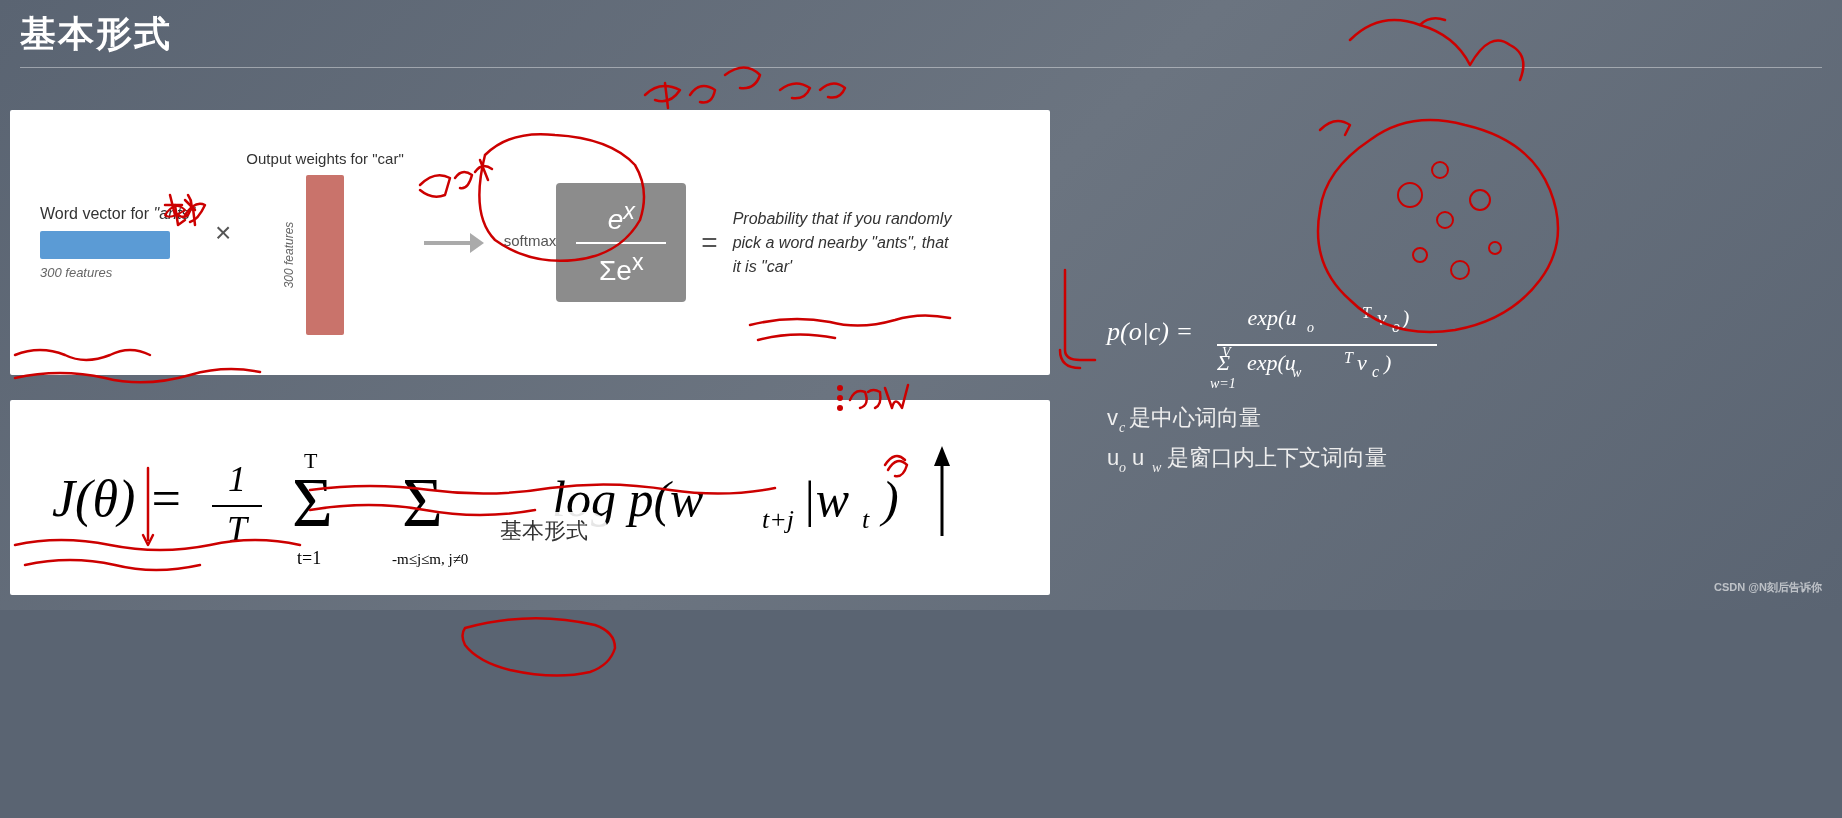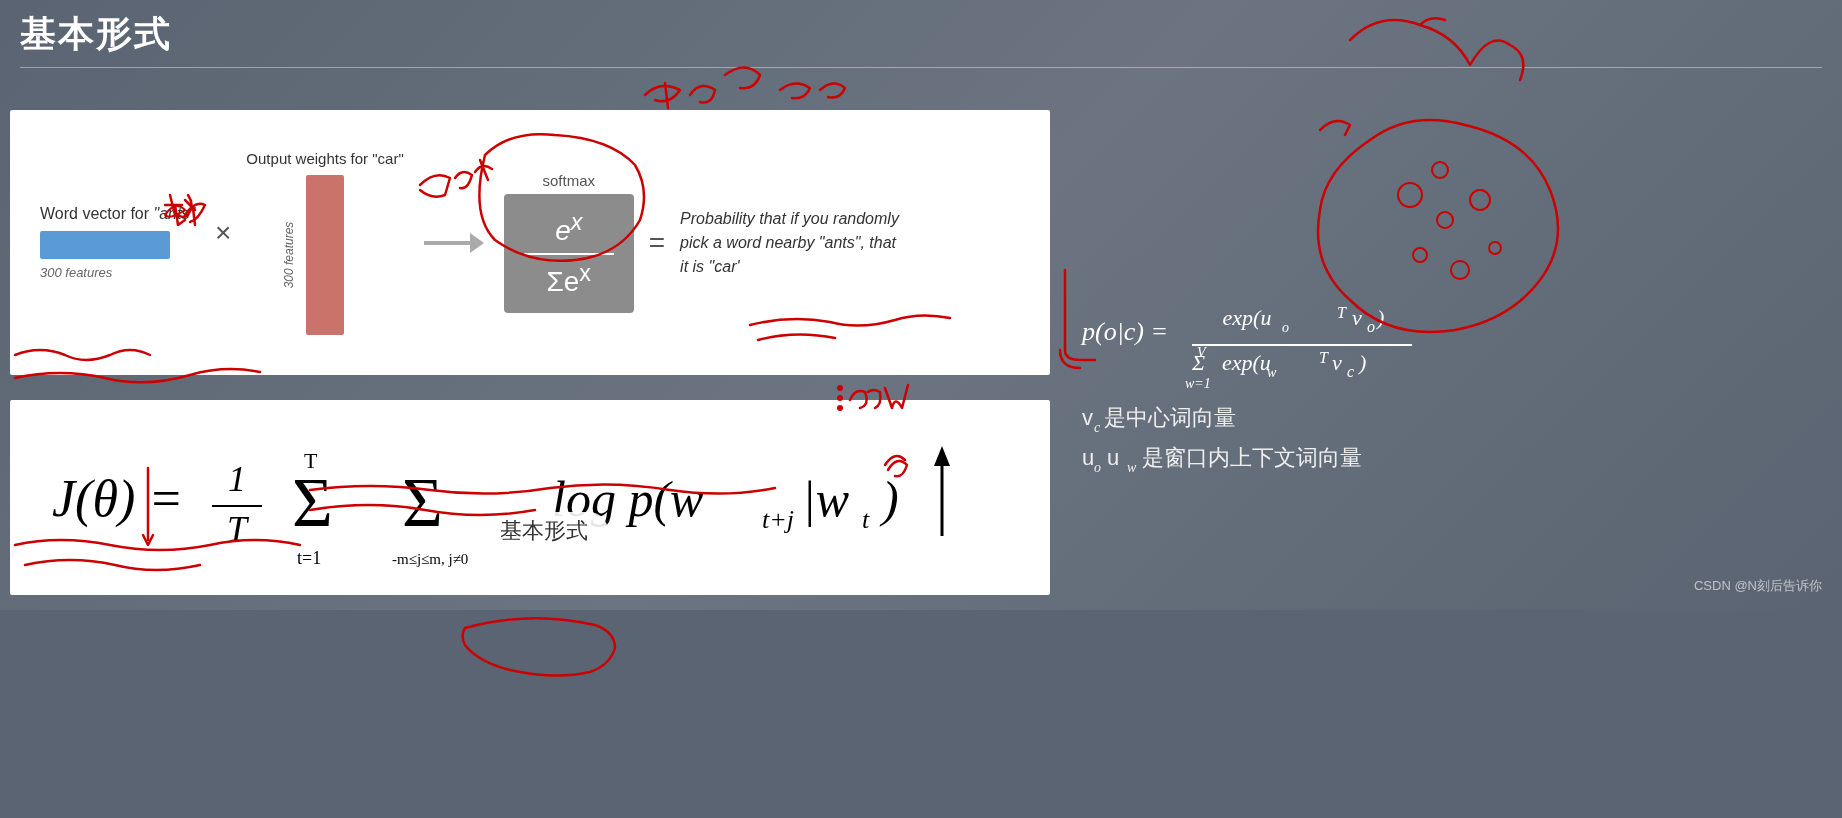--- a/index.html
+++ b/index.html
@@ -168,21 +168,21 @@
       right: 0;
       transform: translateY(-50%);
       border-left: 14px solid #aaa;
       border-top: 10px solid transparent;
       border-bottom: 10px solid transparent;
     }
 
     
     .softmax-section {
       display: flex;
-      flex-direction: column;
+      flex-direction: row;
       align-items: center;
     }
 
     .softmax-label {
       font-size: 15px;
       color: #555;
       margin-bottom: 5px;
     }
 
     .softmax-box {
@@ -251,30 +251,31 @@
       left: 0;
       width: 1842px;
       height: 818px;
       pointer-events: none;
     }
 
     
     .right-formula {
       position: absolute;
       top: 280px;
-      left: 1072px;
+      left: 1097px;
       right: 20px;
     }
 
     .watermark {
       position: absolute;
       bottom: 15px;
       right: 20px;
-      font-size: 13px;
+      font-size: 11px;
       color: rgba(255,255,255,0.6);
+      font-weight: bold;
     }
 
     .seek-max {
       position: absolute;
       bottom: 60px;
       left: 480px;
       font-size: 22px;
       color: #333;
       background: rgba(255,255,255,0.9);
       padding: 4px 20px;

